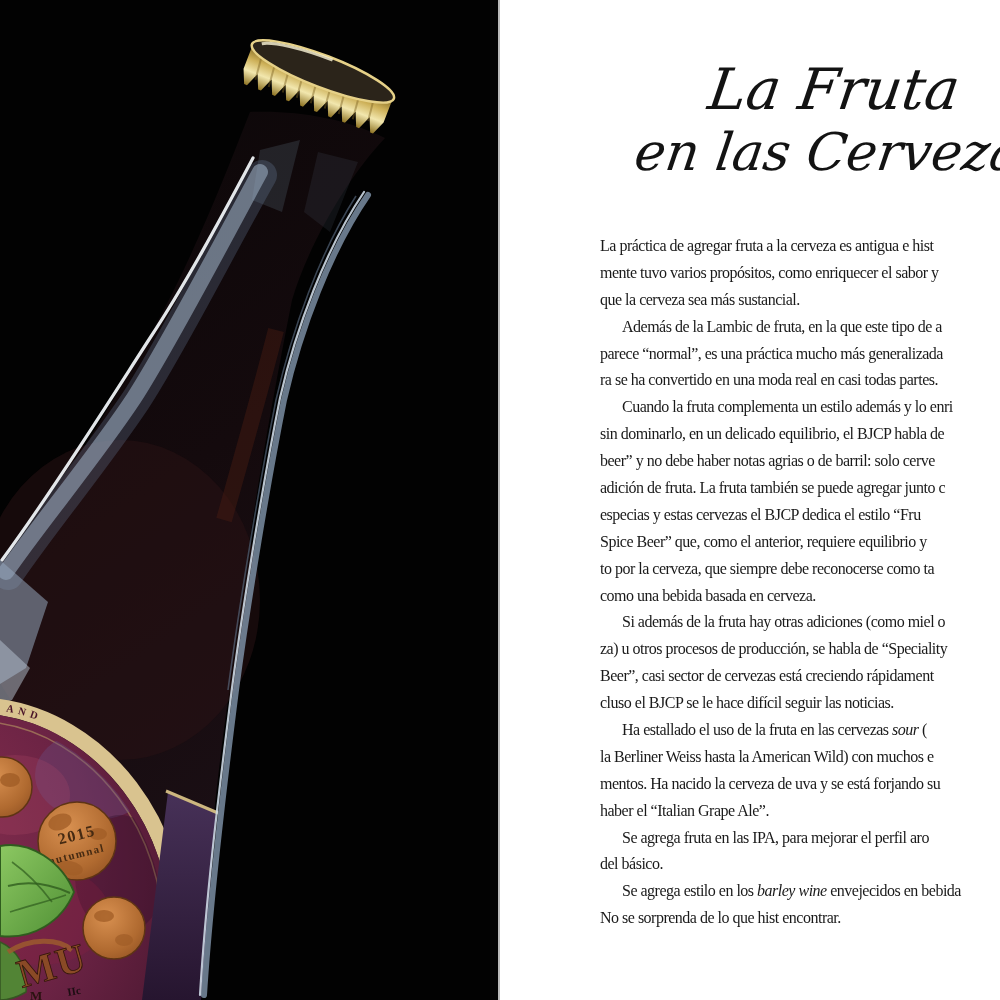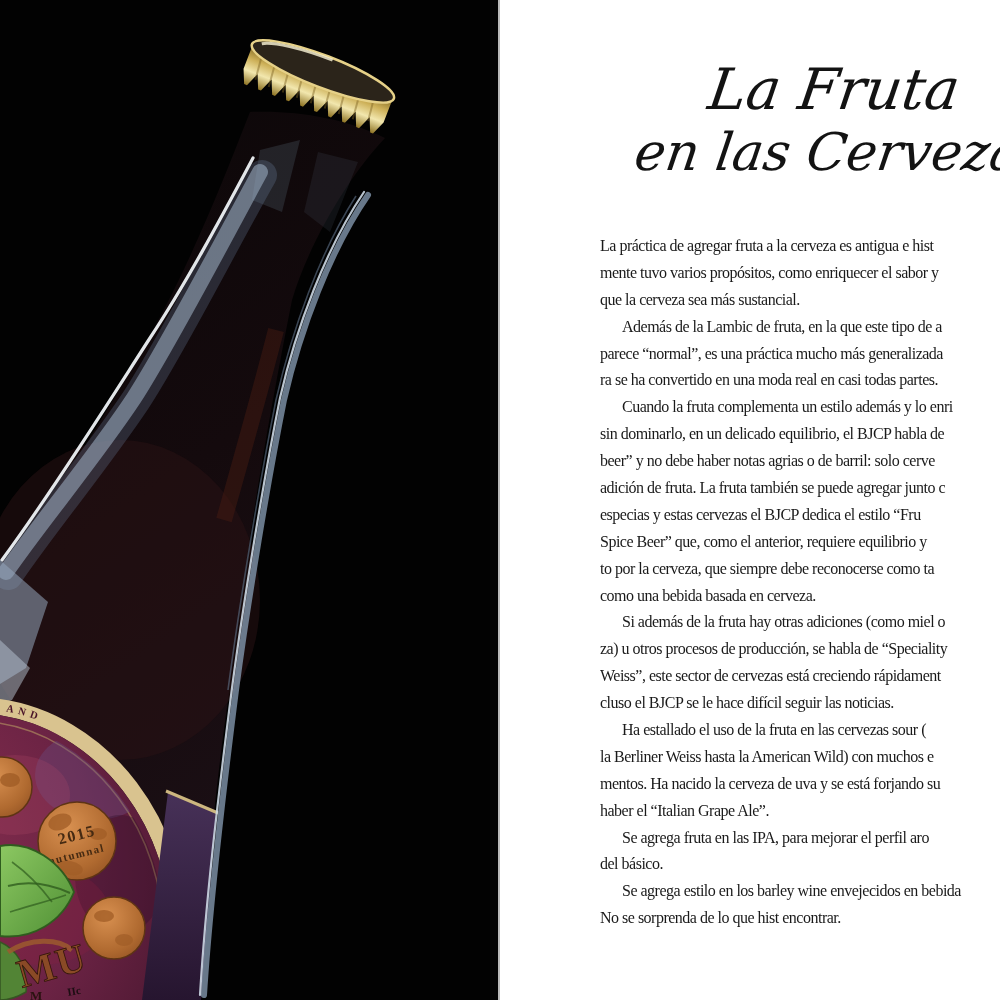--- a/index.html
+++ b/index.html
@@ -12,21 +12,21 @@
   
   .page{position:absolute;left:500px;top:0;width:500px;height:1000px;background:#ffffff;overflow:hidden;}
   .title{position:absolute;left:140px;top:56px;width:380px;text-align:center;color:#131313;
          font-family:"DejaVu Serif",serif;font-style:italic;transform:skewX(-8deg);}
   .title .t1{font-size:57px;line-height:66px;white-space:nowrap;}
   .title .t2{font-size:52px;line-height:60px;white-space:nowrap;}
   .body{position:absolute;left:100px;top:233px;width:900px;color:#1a1a1a;
         font-size:16px;letter-spacing:-0.5px;}
   .bline{white-space:nowrap;height:26.9px;line-height:26.9px;}
   .ind{padding-left:22px;}
-  .it{}
+  .it{font-style:italic;}
 </style>
 </head>
 <body>
 
 <div class="stage">
 
   <div class="photo">
     <svg width="498" height="1000" viewBox="0 0 498 1000">
       <defs>
         <linearGradient id="gradBottle" x1="0" y1="0" x2="0.3" y2="1">
@@ -176,21 +176,21 @@
         <div class="bline ind"><span>Cuando la fruta complementa un estilo además y lo enri</span></div>
         <div class="bline"><span>sin dominarlo, en un delicado equilibrio, el BJCP habla de</span></div>
         <div class="bline"><span>beer” y no debe haber notas agrias o de barril: solo cerve</span></div>
         <div class="bline"><span>adición de fruta. La fruta también se puede agregar junto c</span></div>
         <div class="bline"><span>especias y estas cervezas el BJCP dedica el estilo “Fru</span></div>
         <div class="bline"><span>Spice Beer” que, como el anterior, requiere equilibrio y</span></div>
         <div class="bline"><span>to por la cerveza, que siempre debe reconocerse como ta</span></div>
         <div class="bline"><span>como una bebida basada en cerveza.</span></div>
         <div class="bline ind"><span>Si además de la fruta hay otras adiciones (como miel o</span></div>
         <div class="bline"><span>za) u otros procesos de producción, se habla de “Speciality</span></div>
-        <div class="bline"><span>Weiss”, este sector de cervezas está creciendo rápidament</span></div>
+        <div class="bline"><span>Beer”, casi sector de cervezas está creciendo rápidament</span></div>
         <div class="bline"><span>cluso el BJCP se le hace difícil seguir las noticias.</span></div>
         <div class="bline ind"><span>Ha estallado el uso de la fruta en las cervezas </span><span class="it">sour</span><span> (</span></div>
         <div class="bline"><span>la Berliner Weiss hasta la American Wild) con muchos e</span></div>
         <div class="bline"><span>mentos. Ha nacido la cerveza de uva y se está forjando su</span></div>
         <div class="bline"><span>haber el “Italian Grape Ale”.</span></div>
         <div class="bline ind"><span>Se agrega fruta en las IPA, para mejorar el perfil aro</span></div>
         <div class="bline"><span>del básico.</span></div>
         <div class="bline ind"><span>Se agrega estilo en los </span><span class="it">barley wine</span><span> envejecidos en bebida</span></div>
         <div class="bline"><span>No se sorprenda de lo que hist encontrar.</span></div>
       </div>

